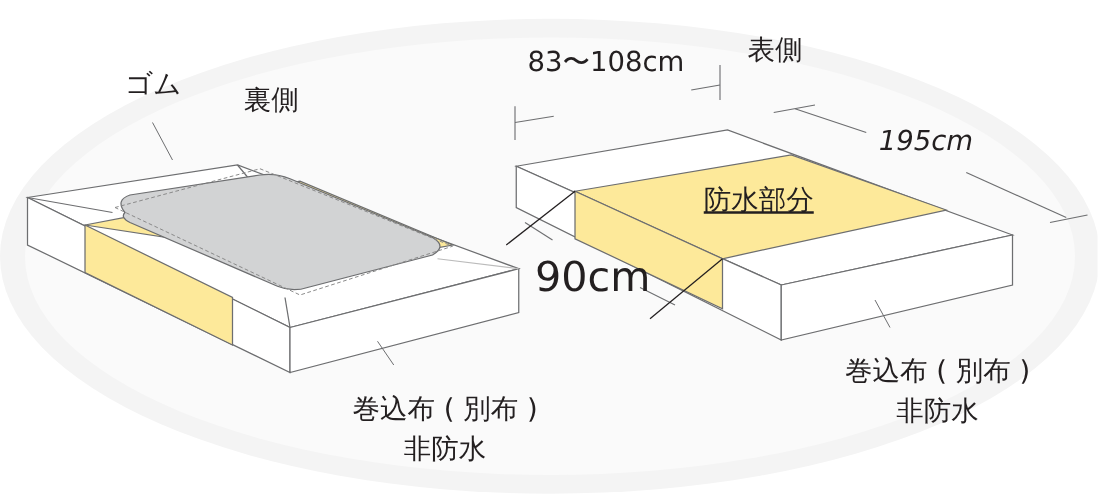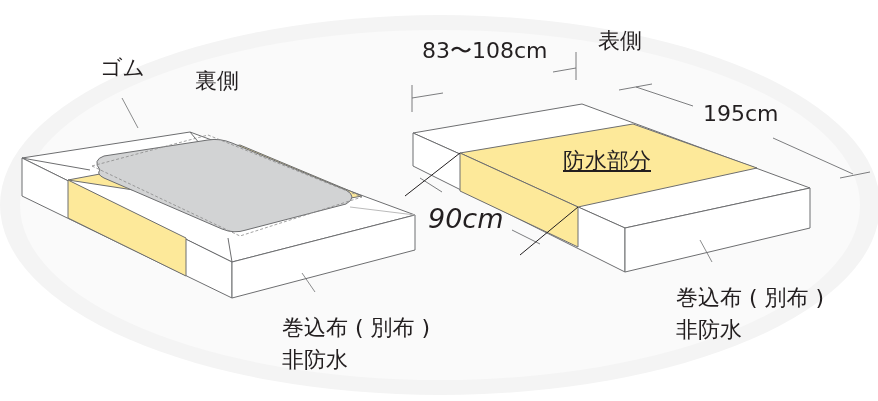--- a/index.html
+++ b/index.html
@@ -1,22 +1,22 @@
 <!DOCTYPE html>
 <html><head>
 <meta charset="utf-8">
 <style>
   html, body { margin: 0; padding: 0; background: #ffffff; }
   body { width: 878px; height: 401px; position: relative; overflow: hidden;
          font-family: "DejaVu Sans", "Liberation Sans", sans-serif; color: #231f20; }
   svg.diagram { position: absolute; left: 0; top: 0; }
   .label { position: absolute; white-space: nowrap; color: #231f20; line-height: 1; }
   .lbl-lg { font-size: 22px; }
-  .lbl-xl { font-size: 27px; font-style: italic; }
-  .center { text-align: left; }
+  .lbl-xl { font-size: 33px; }
+  .center { text-align: center; }
 </style>
 </head>
 <body>
 
 <svg class="diagram" width="878" height="401" viewBox="0 0 878 401">
 
   <ellipse cx="440" cy="205" rx="440" ry="190" fill="#f4f4f4"></ellipse>
   <ellipse cx="440" cy="205" rx="420" ry="175" fill="#fafafa"></ellipse>
 
   <g stroke="#6d6e70" stroke-width="1" fill="#ffffff">
@@ -80,21 +80,21 @@
     <line x1="520" y1="255" x2="578" y2="207"></line>
   </g>
   <line x1="700" y1="240" x2="712" y2="262" stroke="#6d6e70" stroke-width="0.8"></line>
 </svg>
 
 <div class="label lbl-lg" style="left:100px; top:57px;">ゴム</div>
 <div class="label lbl-lg" style="left:183px; top:70px;margin-left:12px;">裏側</div>
 
 <div class="label lbl-lg" style="left:598px; top:18px;margin-top:12px;">表側</div>
 <div class="label lbl-lg" style="left:422px; top:40px;">83〜108cm</div>
-<div class="label lbl-lg" style="left:703px; top:103px;">195cm</div>
+<div class="label lbl-lg" style="left:703px; top:103px;font-style:italic;">195cm</div>
 <div class="label lbl-xl" style="left:428px; top:205px;">90cm</div>
 <div class="label lbl-lg" style="left:563px; top:150px;text-decoration:underline;">防水部分</div>
 
 <div class="label lbl-lg center" style="left:282px; top:312px; line-height:32px;">
   <div>巻込布 ( 別布 )</div>
   <div>非防水</div>
 </div>
 <div class="label lbl-lg center" style="left:676px; top:282px; line-height:32px;">
   <div>巻込布 ( 別布 )</div>
   <div>非防水</div>

